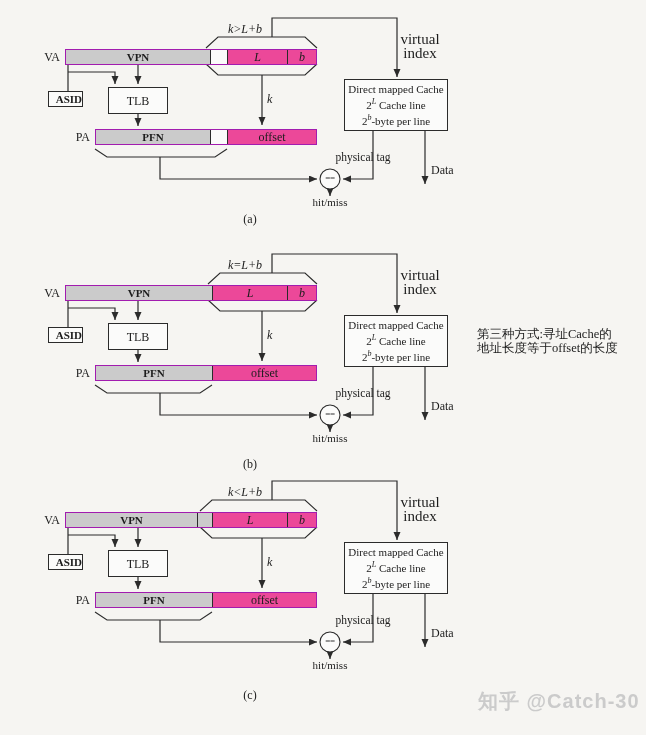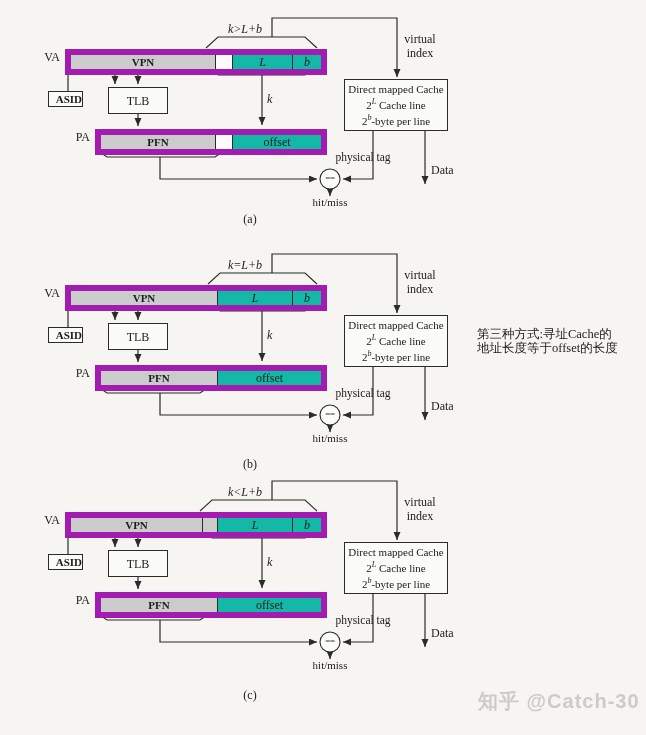--- a/index.html
+++ b/index.html
@@ -8,31 +8,31 @@
     background:#f6f5f2;
     font-family:"Liberation Serif","DejaVu Serif",serif;
     color:#1c1c1c;
     position:relative;
     overflow:hidden;
   }
   #root{position:absolute;left:0;top:0;width:646px;height:735px;}
   .diagram{position:absolute;left:0;width:646px;height:240px;}
   .diagram svg{position:absolute;left:0;top:0;}
   .lbl{position:absolute;white-space:nowrap;}
-  .bar{position:absolute;height:14px;border:6px solid #a21caf;background:#14b8a6;box-sizing:content-box;}
+  .bar{position:absolute;height:14px;border:1px solid #a21caf;background:#ec4899;box-sizing:content-box;}
   .field{position:absolute;top:0;height:14px;box-sizing:border-box;}
   .field.divider{border-right:1px solid #2b2b2b;}
   .field .ftext{width:100%;text-align:center;line-height:14px;}
   .shadedbg{background:#cbcbcb;}
   .whitebg{background:#fbfbfa;}
   .boxnode{position:absolute;border:1px solid #2b2b2b;background:#fbfbfa;text-align:center;box-sizing:border-box;}
   .cond{font-style:italic;font-size:12px;text-align:center;width:100px;}
   .reglabel{font-size:12px;text-align:right;width:32px;}
   .italic12{font-style:italic;font-size:12px;}
-  .vindex{font-size:12px;text-align:center;width:70px;line-height:14px;}
+  .vindex{font-size:15px;text-align:center;width:70px;line-height:14px;}
   .cachebox{font-size:11px;line-height:16px;padding-top:1px;text-align:center;}
   .cachebox sup{font-size:8px;font-style:italic;line-height:0;}
   .annot{font-size:12.5px;line-height:14px;width:170px;}
   .ptag{font-size:11.5px;text-align:center;width:86px;}
   .datal{font-size:12px;}
   .hitmiss{font-size:11px;text-align:center;width:68px;}
   .sublbl{font-size:12px;text-align:center;width:50px;}
   .cmp{font-size:9px;font-weight:bold;text-align:center;width:22px;letter-spacing:-0.5px;color:#333;}
   .bold{font-weight:bold;text-align:right;}
   #caption{position:absolute;left:168px;top:705px;font-size:13px;font-weight:bold;white-space:nowrap;}

